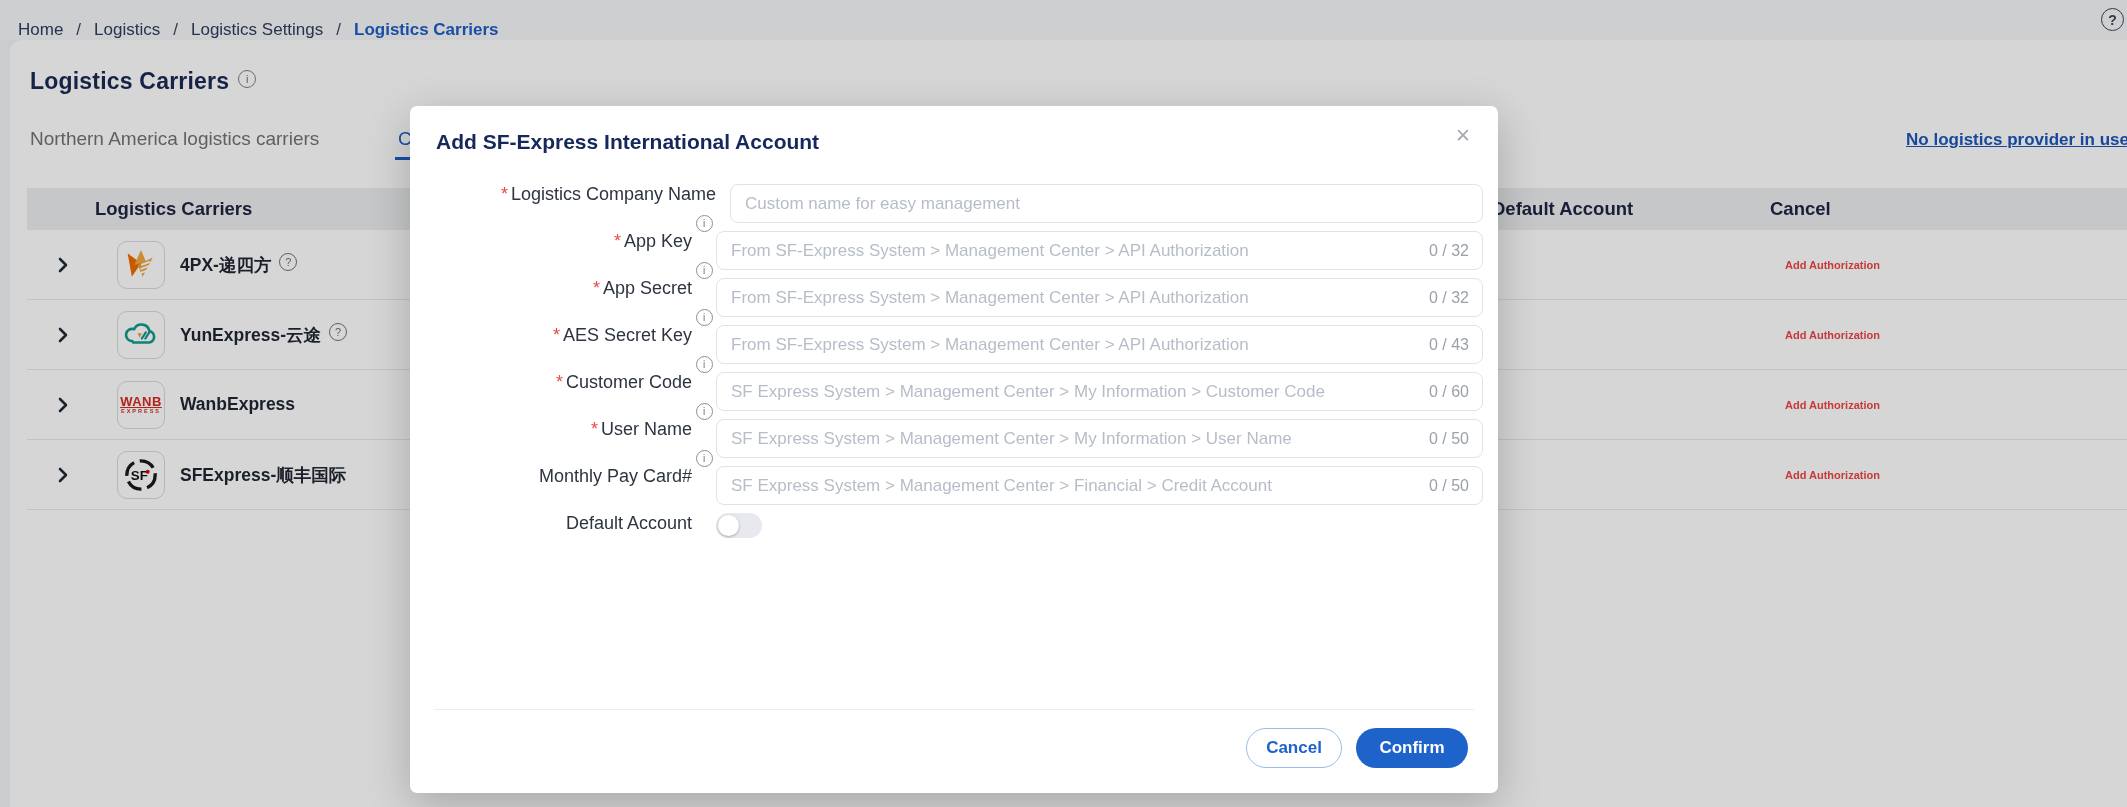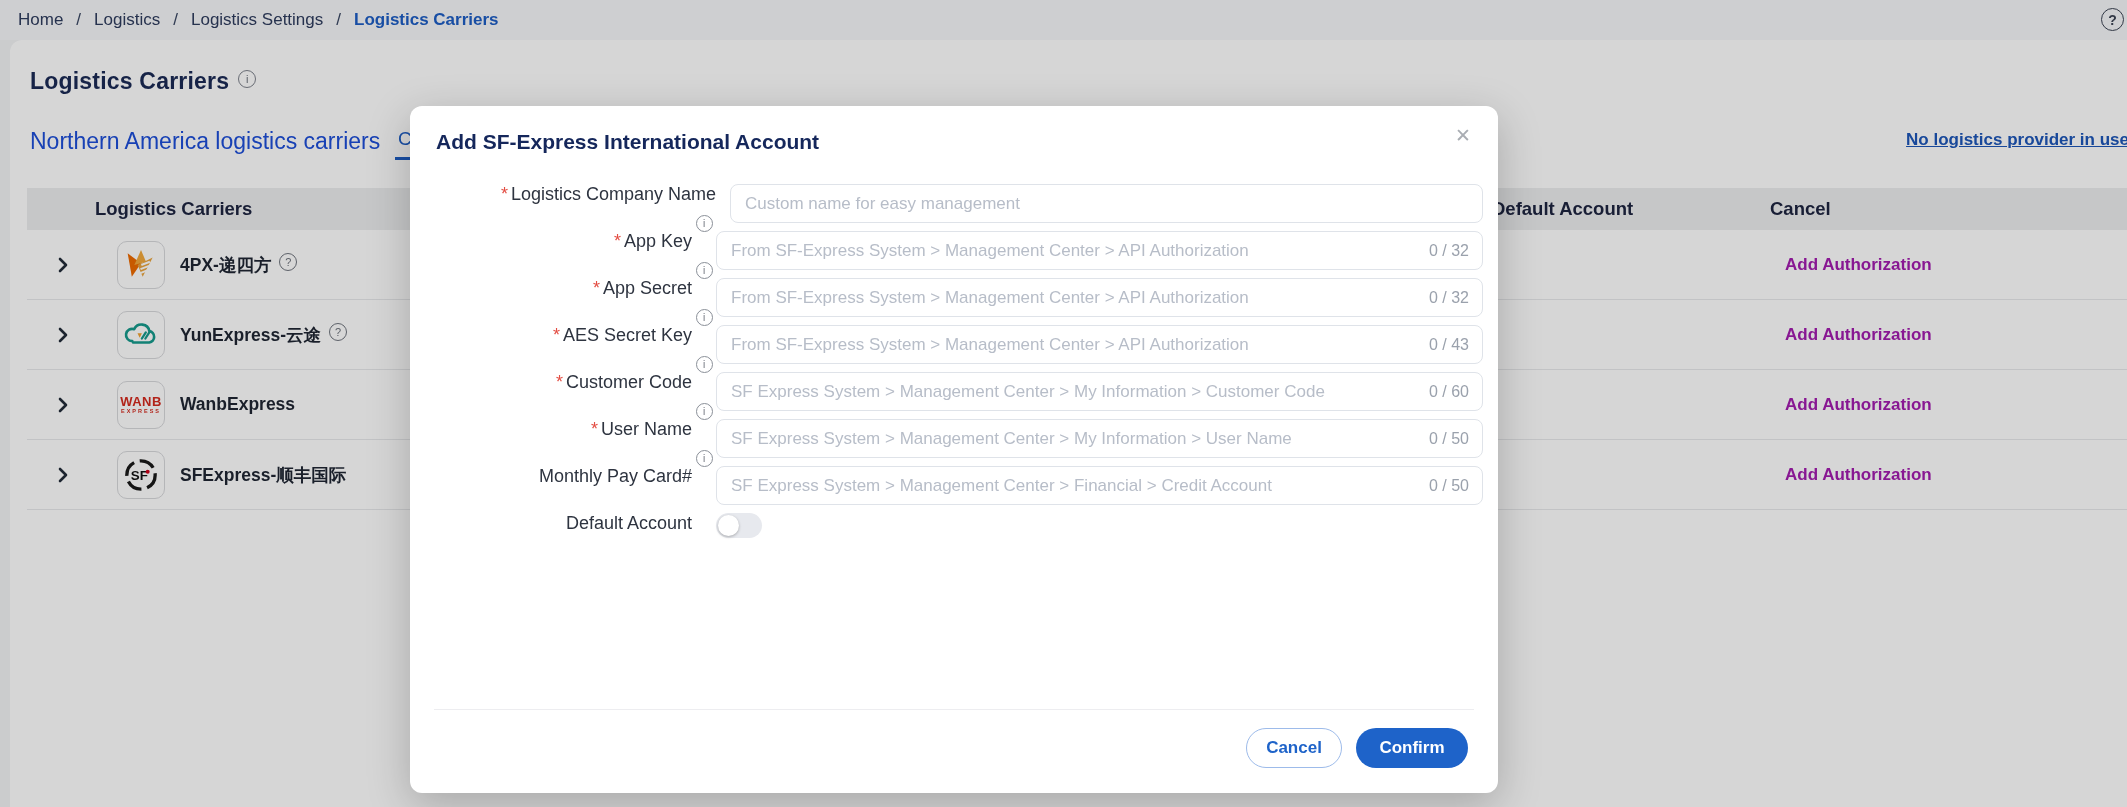--- a/index.html
+++ b/index.html
@@ -1,36 +1,36 @@
 <!DOCTYPE html>
 <html><head>
 <meta charset="utf-8">
 <style>
   * { margin:0; padding:0; box-sizing:border-box; }
   html,body { width:2127px; height:807px; overflow:hidden; }
   body { font-family:"Liberation Sans","DejaVu Sans",sans-serif; background:#f2f3f5; position:relative; }
 
   
   .crumbbar { position:absolute; left:0; top:0; width:2127px; height:40px; background:#f6f7f9; }
-  .crumbs { position:absolute; left:18px; top:0; height:40px; display:flex; align-items:center; gap:13px;
+  .crumbs { position:absolute; left:18px; top:0; height:40px; display:flex; align-items:flex-end; gap:13px;
             font-size:17px; color:#2e3c5e; }
   .crumb { cursor:pointer; }
   .crumb.active { color:#1d5dc4; font-weight:700; }
   .crumb-sep { color:#3a4763; }
   .corner-help { position:absolute; right:3px; top:8px; width:23px; height:23px; border:1.7px solid #3c4454;
                  border-radius:50%; display:flex; align-items:center; justify-content:center;
                  font-size:14px; color:#3c4454; font-weight:600; }
 
   
   .card { position:absolute; left:10px; top:40px; right:0; bottom:0; background:#fff; border-radius:12px 0 0 0; }
   .ptitle-wrap { position:absolute; left:20px; top:28px; display:flex; align-items:flex-start; gap:9px; }
   .ptitle { font-size:23px; font-weight:700; color:#1b2a55; letter-spacing:.2px; }
   .circle-i { width:18px; height:18px; border:1.4px solid #7d828c; border-radius:50%; color:#6e737c;
               font-size:11px; display:flex; align-items:center; justify-content:center; margin-top:2px; font-style:normal; }
-  .tab1 { position:absolute; left:20px; top:88px; font-size:23px; color:#1d4ed8; cursor:pointer; }
+  .tab1 { position:absolute; left:20px; top:88px; font-size:19px; color:#737373; cursor:pointer; }
   .tab2 { position:absolute; left:388px; top:88px; font-size:19px; color:#1d5dc4; cursor:pointer; }
   .tab-underline { position:absolute; left:385px; top:117px; width:88px; height:3px; background:#1d5dc4; }
   .toplink { position:absolute; right:-2px; top:90px; font-size:17px; font-weight:700; color:#1d56b8;
              text-decoration:underline; white-space:nowrap; cursor:pointer; }
 
   
   .thead { position:absolute; left:17px; right:0; top:148px; height:42px; background:#ecedef; }
   .th { position:absolute; top:0; height:42px; display:flex; align-items:center;
         font-size:18.5px; font-weight:700; color:#1d2440; }
   .th-carriers { left:68px; }
@@ -38,28 +38,28 @@
   .th-action   { left:1743px; }
   .trow { position:absolute; left:17px; right:0; height:70px; border-bottom:1px solid #e8e9eb;
           background:#fff; display:flex; align-items:center; }
   .chev { width:20px; margin-left:28px; cursor:pointer; display:flex; align-items:center; }
   .logobox { width:48px; height:48px; border:1px solid #d8d9dc; border-radius:10px; background:#fff;
              margin-left:42px; display:flex; align-items:center; justify-content:center; overflow:hidden; }
   .cname { margin-left:15px; font-size:17.5px; font-weight:600; color:#1f2633; }
   .helpq { width:18px; height:18px; border:1.3px solid #6f747d; border-radius:50%; color:#6f747d;
            font-size:11px; display:flex; align-items:center; justify-content:center; margin-left:8px;
            margin-top:-6px; cursor:pointer; }
-  .action-link { position:absolute; left:1758px; font-size:17px; font-weight:700; color:#a21caf; cursor:pointer; }
-  .wanb-main { font-size:13px; font-weight:800; color:#d42a1e; letter-spacing:.5px; line-height:12px; text-align:center; }
+  .action-link { position:absolute; left:1758px; font-size:11px; font-weight:700; color:#ef4444; cursor:pointer; }
+  .wanb-main { font-size:13px; font-weight:800; color:#d42a1e; letter-spacing:.5px; line-height:12px; text-align:center;text-decoration:underline; }
   .wanb-sub  { font-size:5.5px; font-weight:700; color:#d42a1e; letter-spacing:2px; text-align:center; }
 
   
   .backdrop { position:absolute; inset:0; background:rgba(0,0,0,0.16); z-index:50; }
   .modal { position:absolute; left:410px; top:106px; width:1088px; height:687px; background:#fff;
-           border-radius:12px; box-shadow:0 12px 44px rgba(0,0,0,.22); z-index:100; }
+           border-radius:7px; box-shadow:0 12px 44px rgba(0,0,0,.22); z-index:100; }
   .mtitle { position:absolute; left:26px; top:24px; font-size:21px; font-weight:700; color:#15275b; }
   .mclose { position:absolute; right:22px; top:16px; font-size:19px; color:#a9adb3; cursor:pointer;
             width:26px; height:26px; display:flex; align-items:center; justify-content:center; }
   .mbody { position:absolute; left:0; top:78px; right:0; }
   .frow { display:flex; align-items:flex-start; height:24px; margin:0 15px 23px 20px; }
   .flabel { width:262px; text-align:right; font-size:18px; color:#2e3440; white-space:nowrap; }
   .flabel.wide { width:286px; }
   .req { color:#e34d43; margin-right:3px; }
   .finfo-slot { width:24px; display:flex; justify-content:center; }
   .finfo { width:17px; height:17px; border:1.2px solid #8a8f98; border-radius:50%; color:#6e737c;

